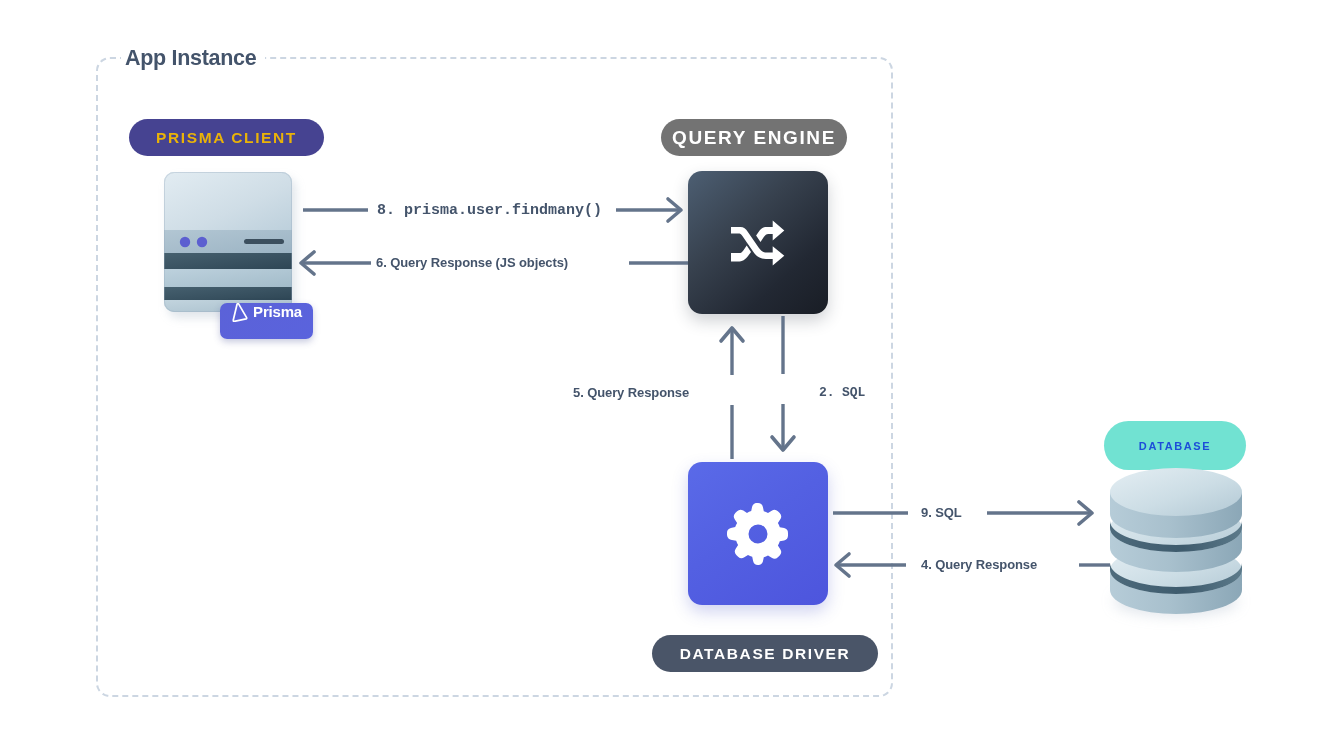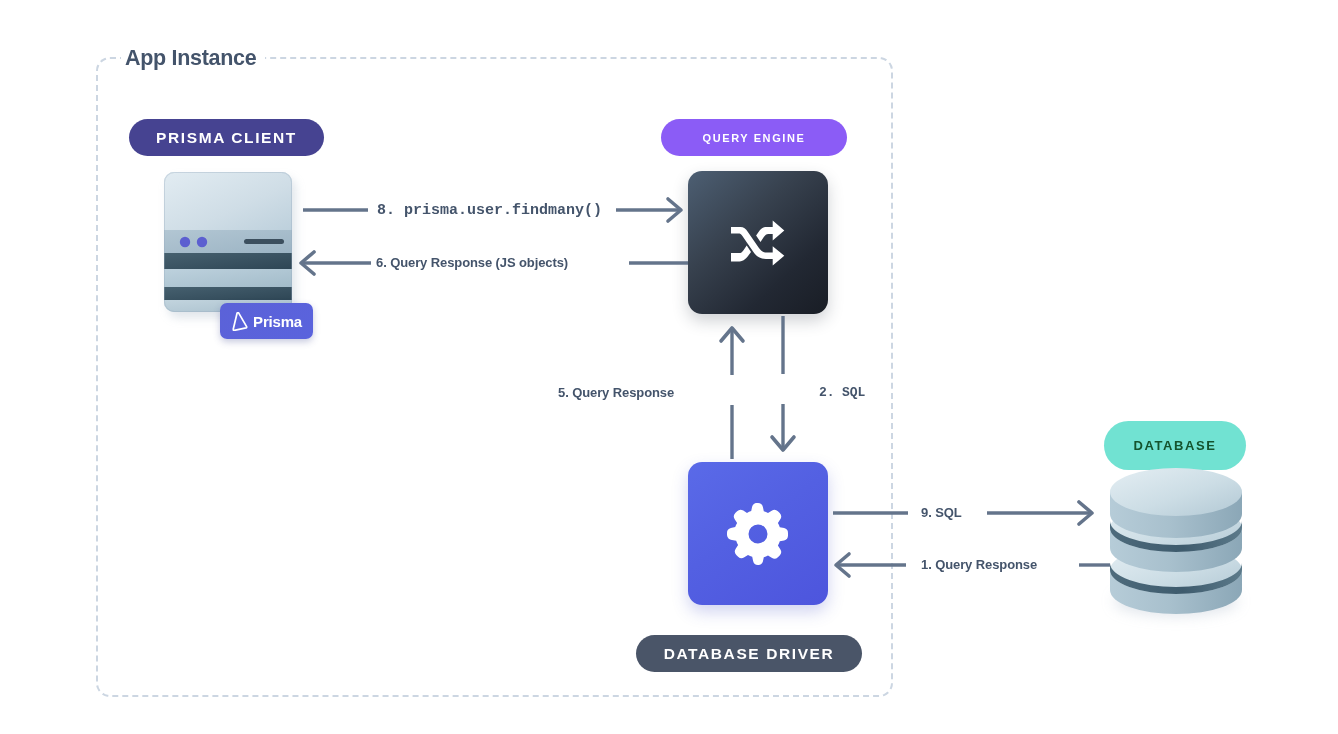--- a/index.html
+++ b/index.html
@@ -56,49 +56,49 @@
     letter-spacing: 1.6px;
     white-space: nowrap;
     box-sizing: border-box;
   }
   .pill-prisma-client {
     left: 129px;
     top: 119px;
     width: 195px;
     height: 37px;
     background: #464391;
-    color: #ffffff;
+    color: #eab308;
     font-size: 15.5px;
   }
   .pill-query-engine {
     left: 661px;
     top: 119px;
     width: 186px;
     height: 37px;
-    background: #8b5cf6;
+    background: #737373;
     color: #ffffff;
-    font-size: 11px;
+    font-size: 19px;
   }
   .pill-database-driver {
-    left: 636px;
+    left: 652px;
     top: 635px;
     width: 226px;
     height: 37px;
     background: #4a5568;
     color: #ffffff;
     font-size: 15.5px;
   }
   .pill-database {
     left: 1104px;
     top: 421px;
     width: 142px;
     height: 49px;
     background: #71e2d2;
-    color: #14532d;
-    font-size: 13px;
+    color: #1d4ed8;
+    font-size: 11px;
   }
 
   
   .server-stack {
     position: absolute;
     left: 164px;
     top: 172px;
     width: 132px;
     height: 145px;
   }
@@ -114,21 +114,21 @@
 
   .prisma-chip {
     position: absolute;
     left: 220px;
     top: 303px;
     width: 93px;
     height: 36px;
     border-radius: 7px;
     background: linear-gradient(135deg, #5b62d8 0%, #5a63dd 100%);
     display: flex;
-    align-items: center;
+    align-items: flex-start;
     justify-content: center;
     gap: 5px;
     box-shadow: 0 3px 7px rgba(70,80,150,0.3);
   }
   .prisma-chip .label {
     color: #ffffff;
     font-size: 15px;
     font-weight: bold;
     letter-spacing: -0.2px;
   }
@@ -361,19 +361,19 @@
       <polyline points="849,554 836,565 849,576" stroke-width="3.6" stroke-linejoin="round" stroke-linecap="round"></polyline>
     </g>
   </svg>
 
   <div class="arrow-label mono" style="left:377px; top:202px;">8. prisma.user.findmany()</div>
 
   <div class="arrow-label" style="left:376px; top:255px;">6. Query Response (JS objects)</div>
 
   <div class="arrow-label" style="left:819px; top:385px;font-family:Liberation Mono, monospace;">2. SQL</div>
 
-  <div class="arrow-label" style="left:558px; top:385px;">5. Query Response</div>
+  <div class="arrow-label" style="left:573px; top:385px;">5. Query Response</div>
 
   <div class="arrow-label" style="left:921px; top:505px;">9. SQL</div>
 
-  <div class="arrow-label" style="left:921px; top:557px;">1. Query Response</div>
+  <div class="arrow-label" style="left:921px; top:557px;">4. Query Response</div>
 
 </div>
 
 </body></html>

